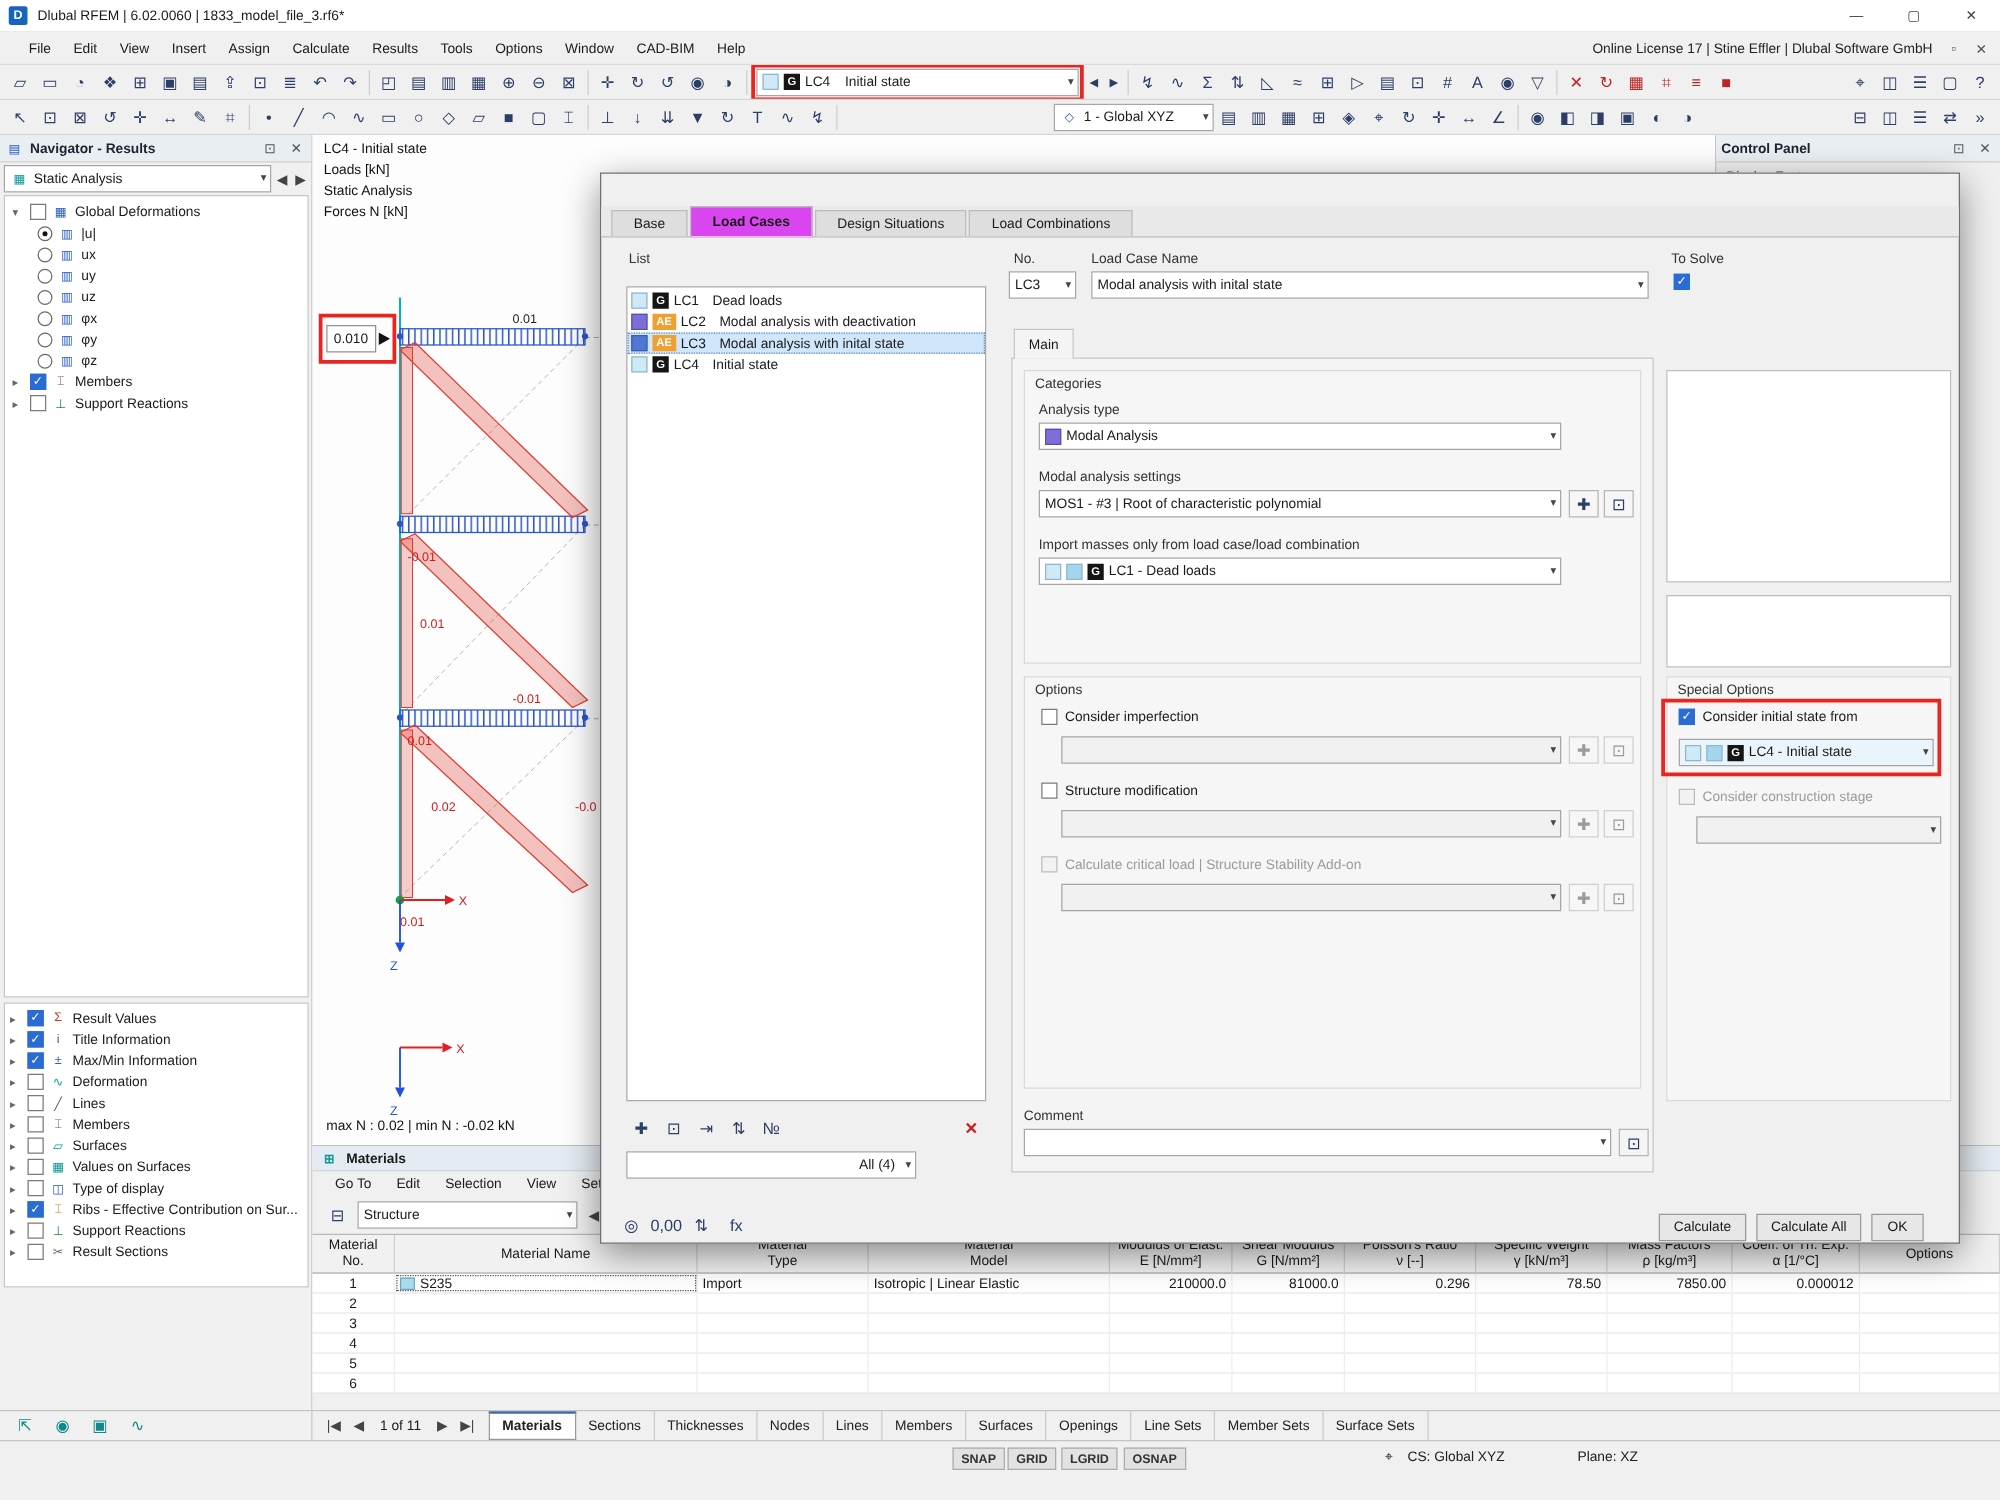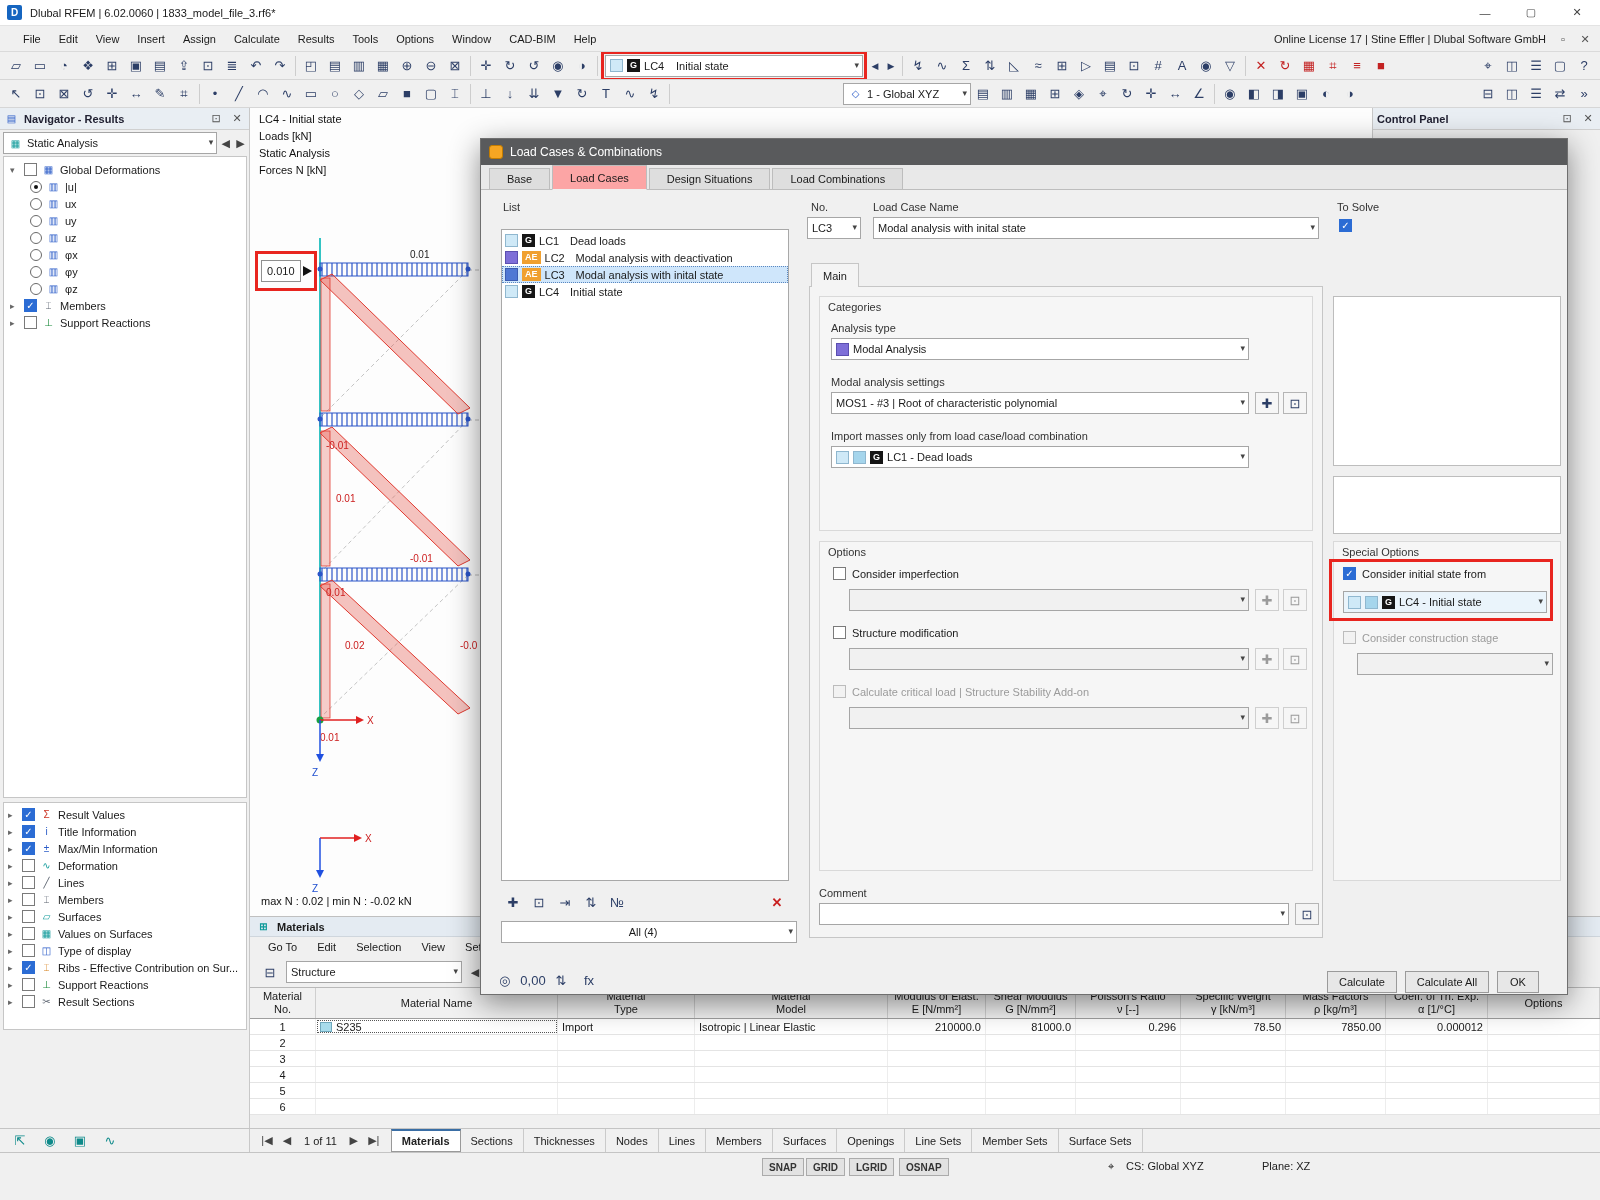--- a/index.html
+++ b/index.html
@@ -109,21 +109,21 @@
 #statusbar{position:absolute;left:0;top:1152px;width:1600px;height:48px;background:#f0f0f0;border-top:1px solid #c4c4c4}
 .sb-btn{position:absolute;top:5px;height:18px;padding:0 6px;display:flex;align-items:center;background:#e2e2e2;border:1px solid #ababab;font-size:10px;font-weight:bold;color:#333}
 .sb-text{position:absolute;top:7px;color:#222;white-space:nowrap}
 
 
 #dialog{position:absolute;left:480px;top:138px;width:1088px;height:857px;background:#f0f0f0;border:1px solid #6f6f6f;box-shadow:0 8px 28px rgba(0,0,0,.45);z-index:50}
 #dlg-title{height:26px;background:#595a5c;color:#fff;display:flex;align-items:center;gap:7px;padding:0 8px;font-size:12px}
 .dlg-ic{width:14px;height:14px;background:#f6a623;border-radius:3px;border:1px solid #c57d00;flex:none}
 #dlg-tabs{position:absolute;left:0;top:26px;width:100%;height:25px;background:#e9e9e9;border-bottom:1px solid #bdbdbd;display:flex;align-items:flex-end;padding-left:8px;gap:2px}
 .dtab{height:21px;padding:0 17px;display:flex;align-items:center;background:#dedede;border:1px solid #bdbdbd;border-bottom:none;white-space:nowrap}
-.dtab.active{background:#fca5a5;height:25px;margin-bottom:-1px;border-bottom:1px solid #f0f0f0;font-weight:normal}
+.dtab.active{background:#d946ef;height:25px;margin-bottom:-1px;border-bottom:1px solid #f0f0f0;font-weight:bold}
 #lc-box{position:absolute;left:20px;top:90px;width:288px;height:652px;background:#fff;border:1px solid #a8a8a8;padding-top:2px}
 .lc-row{display:flex;align-items:center;gap:4px;height:17px;padding:0 3px;white-space:nowrap;overflow:hidden}
 .lc-row.selected{background:#cfe6fb;outline:1px dotted #5a87c0;outline-offset:-1px}
 .lc-code{width:27px;flex:none}
 #lc-tools{position:absolute;left:20px;top:752px;width:288px;display:flex;align-items:center;gap:2px}
 #dlg-footer-ic{position:absolute;left:12px;top:830px;display:flex;align-items:center;gap:4px}
 #main-panel{position:absolute;left:328px;top:147px;width:514px;height:652px;border:1px solid #c6c6c6;background:#f4f4f4}
 #main-tab{position:absolute;left:330px;top:124px;width:48px;height:24px;background:#f4f4f4;border:1px solid #c6c6c6;border-bottom:none;display:flex;align-items:center;justify-content:center;z-index:2}
 .side-box{position:absolute;background:#fff;border:1px solid #bdbdbd}
 #sp-red{position:absolute;left:848px;top:420px;width:224px;height:62px;border:3px solid #e8251f;z-index:5;pointer-events:none}
@@ -819,24 +819,20 @@
     <span class="sb-btn" style="left:762px">SNAP</span>
     <span class="sb-btn" style="left:806px">GRID</span>
     <span class="sb-btn" style="left:849px">LGRID</span>
     <span class="sb-btn" style="left:899px">OSNAP</span>
     <span class="sb-text" style="left:1108px">⌖</span>
     <span class="sb-text" style="left:1126px">CS: Global XYZ</span>
     <span class="sb-text" style="left:1262px">Plane: XZ</span>
   </div>
 
   <div id="dialog">
-    <div id="dlg-title">
-      <span class="dlg-ic"></span>
-      <span>Load Cases &amp; Combinations</span>
-    </div>
     <div id="dlg-tabs">
 
     <span class="dtab">
           <span>Base</span>
         </span>
         <span class="dtab active">
           <span>Load Cases</span>
         </span>
         <span class="dtab">
           <span>Design Situations</span>
@@ -881,21 +877,21 @@
       <span style="display:flex;gap:2px">
 
       <span class="tool-sq">✚</span>
           <span class="tool-sq">⊡</span>
           <span class="tool-sq">⇥</span>
           <span class="tool-sq">⇅</span>
           <span class="tool-sq">№</span>
         </span>
       <span class="tool-sq" style="margin-left:auto;color:#c81e1e;font-weight:bold">✕</span>
     </div>
-    <div class="combo" style="position:absolute;left:20px;top:782px;width:296px;justify-content:center">
+    <div class="combo" style="position:absolute;left:20px;top:782px;width:232px;justify-content:flex-end">
       <span>All (4)</span>
     </div>
     <div id="dlg-footer-ic">
 
     <span class="tool-sq">◎</span>
         <span class="tool-sq">0,00</span>
         <span class="tool-sq">⇅</span>
         <span class="tool-sq">fx</span>
       </div>
 

